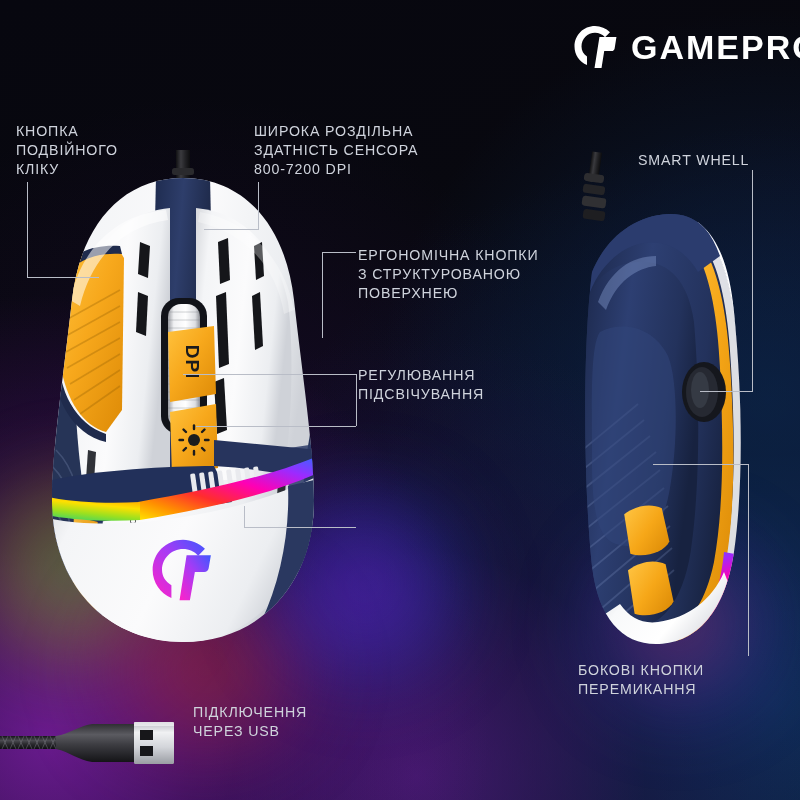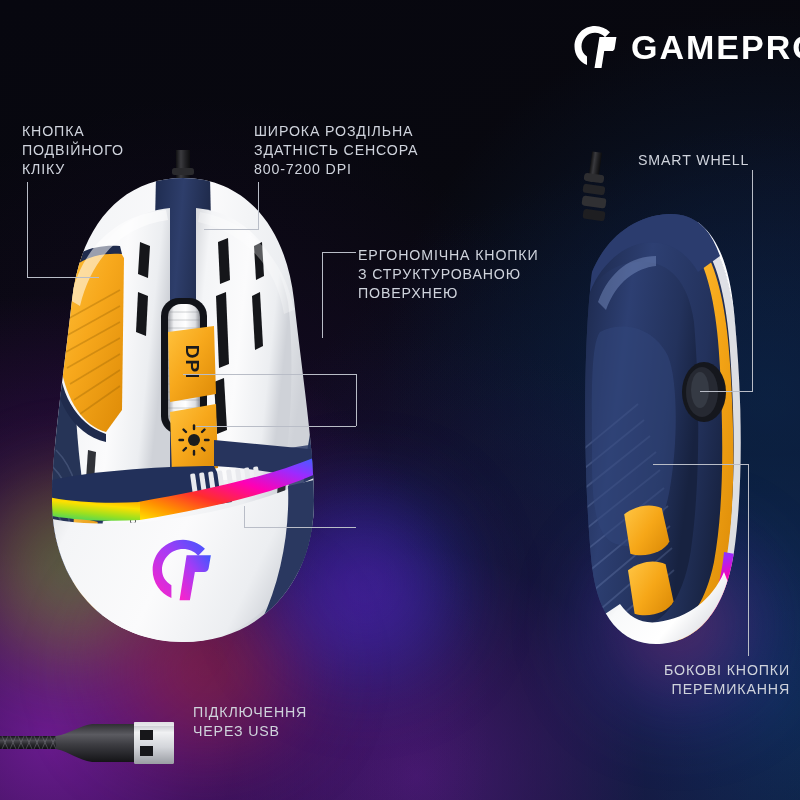--- a/index.html
+++ b/index.html
@@ -31,21 +31,21 @@
   .logoText {
     color:#ffffff; font-size:34px; letter-spacing:2.0px; font-weight:700;
     font-family:"Liberation Sans", sans-serif;
   }
   
   .label {
     position:absolute; color:#cfd3dc; font-size:14.2px; line-height:19px;
     letter-spacing:.85px; white-space:pre-line; font-weight:400;
     font-family:"Liberation Sans", sans-serif;
   }
-  .label.right { text-align:right; }
+  .label.right { text-align:left; }
   
   .ln { position:absolute; background:#b9bdc7; }
   .lnH { height:1px; }
   .lnV { width:1px; }
   
   svg { display:block; overflow:visible; }
 </style>
 </head>
 <body>
 
@@ -429,38 +429,40 @@
         <line x1="48" y1="28" x2="42" y2="41"></line>
       <line x1="56" y1="28" x2="50" y2="41"></line>
     </g>
     <path d="M56 28 C70 26 78 18 92 16 L136 16 L136 54 L92 54 C78 52 70 44 56 41 Z" fill="url(#plugBodyG)"></path>
     <rect x="134" y="14" width="40" height="42" rx="1.5" fill="url(#metalG)"></rect>
     <rect x="140" y="22" width="13" height="10" fill="#17171a"></rect>
     <rect x="140" y="38" width="13" height="10" fill="#17171a"></rect>
     <rect x="134" y="14" width="40" height="4" fill="#ffffff" opacity=".55"></rect>
   </svg>
 
-  <div class="label" style="left:22px; top:122px; width:170px;">КНОПКА
+  <div class="label" style="left:16px; top:122px; width:170px;">КНОПКА
 ПОДВІЙНОГО
 КЛІКУ</div>
   <div class="ln lnV" style="left:27px; top:182px; height:96px;"></div>
   <div class="ln lnH" style="left:27px; top:277px; width:72px;"></div>
 
   <div class="label" style="left:254px; top:122px; width:200px;">ШИРОКА РОЗДІЛЬНА
 ЗДАТНІСТЬ СЕНСОРА
 800-7200 DPI</div>
   <div class="ln lnV" style="left:258px; top:182px; height:48px;"></div>
   <div class="ln lnH" style="left:204px; top:229px; width:55px;"></div>
 
   <div class="label" style="left:358px; top:246px; width:200px;">ЕРГОНОМІЧНА КНОПКИ
 З СТРУКТУРОВАНОЮ
 ПОВЕРХНЕЮ</div>
   <div class="ln lnV" style="left:322px; top:252px; height:86px;"></div>
   <div class="ln lnH" style="left:322px; top:252px; width:34px;"></div>
 
+  <div class="label" style="left:358px; top:366px; width:200px;">РЕГУЛЮВАННЯ
+ПІДСВІЧУВАННЯ</div>
   <div class="ln lnH" style="left:196px; top:374px; width:160px;"></div>
   <div class="ln lnH" style="left:183px; top:374px; width:26px;"></div>
   <div class="ln lnH" style="left:196px; top:426px; width:160px;"></div>
   <div class="ln lnV" style="left:356px; top:374px; height:52px;"></div>
 
   <div class="ln lnV" style="left:244px; top:506px; height:22px;"></div>
   <div class="ln lnH" style="left:244px; top:527px; width:112px;"></div>
 
   <div class="label" style="left:638px; top:151px; width:190px;">SMART WHELL</div>
   <div class="ln lnV" style="left:752px; top:170px; height:222px;"></div>

